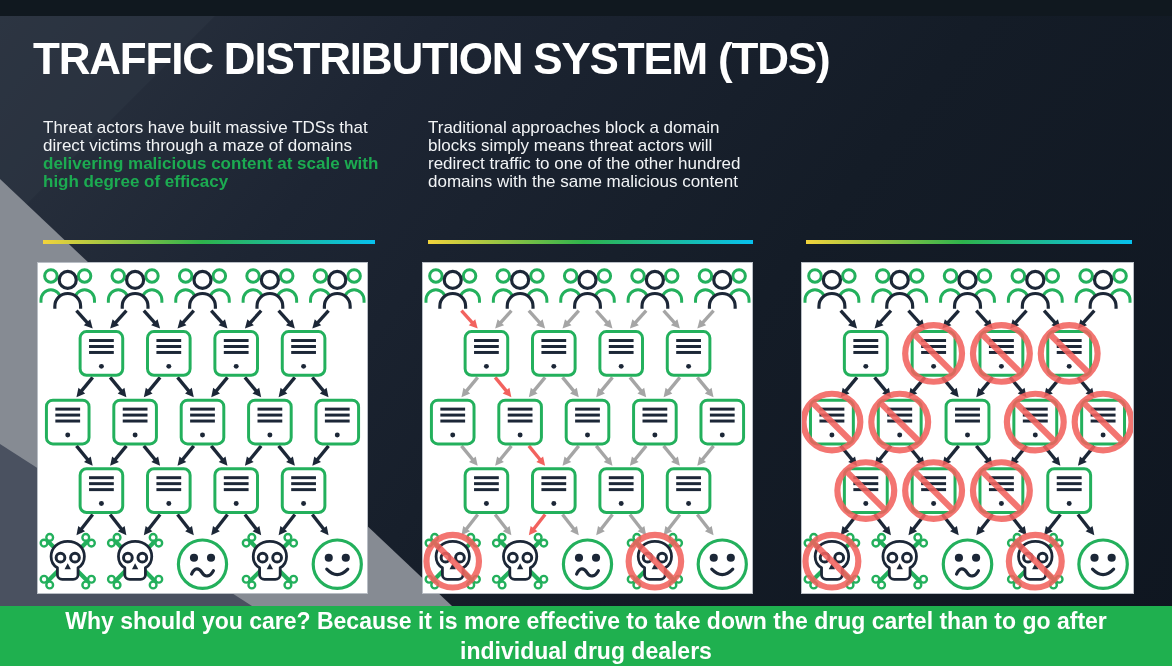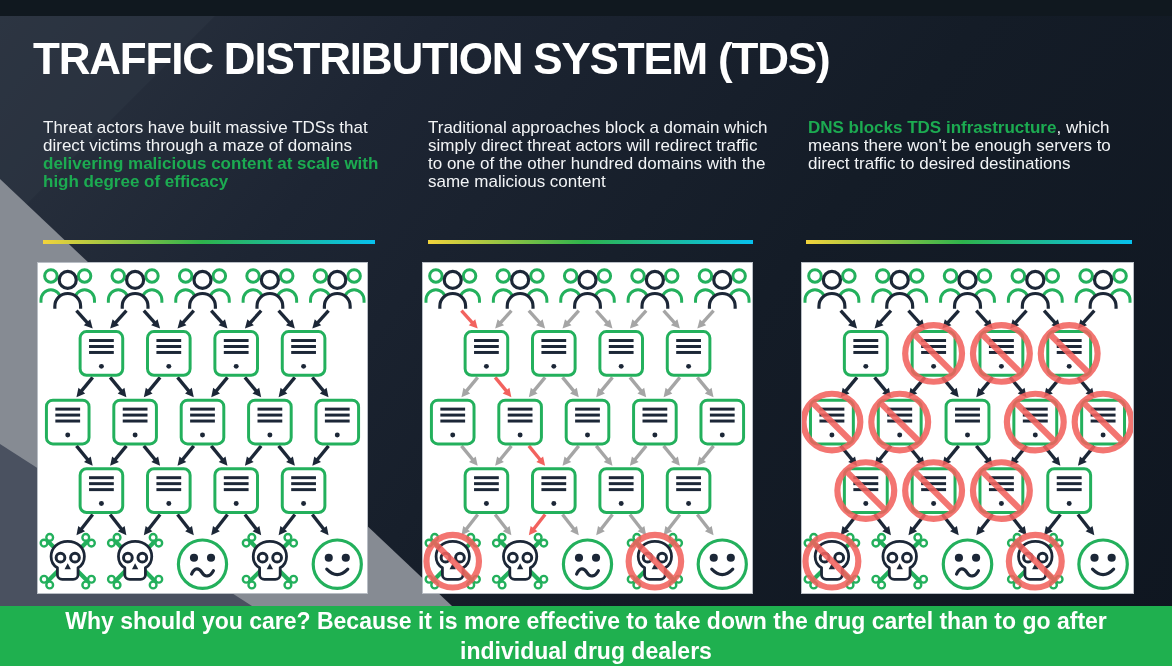--- a/index.html
+++ b/index.html
@@ -32,22 +32,21 @@
 <body>
 
 <div class="slide">
   <div class="bg-tl"></div>
   <div class="wedge-light"></div>
   <div class="wedge-dark"></div>
 
   <h1 class="title">TRAFFIC DISTRIBUTION SYSTEM (TDS)</h1>
 
   <p class="col c1"><span class="hl"></span><span>Threat actors have built massive TDSs that direct victims through a maze of domains </span><span class="hl">delivering malicious content at scale with high degree of efficacy</span></p>
-  <p class="col c2"><span class="hl"></span><span>Traditional approaches block a domain which simply direct threat actors will redirect traffic to one of the other hundred domains with the same malicious content</span><span class="hl"></span></p>
-  <p class="col c3"><span class="hl">DNS blocks TDS infrastructure</span><span>, which means there won't be enough servers to direct traffic to desired destinations</span><span class="hl"></span></p>
+  <p class="col c2"><span class="hl"></span><span>Traditional approaches block a domain blocks simply means threat actors will redirect traffic to one of the other hundred domains with the same malicious content</span><span class="hl"></span></p>
 
   <div class="rule r1"></div>
   <div class="rule r2"></div>
   <div class="rule r3"></div>
 
   <div class="panel p1">
     <svg viewBox="0 0 332 332" preserveAspectRatio="none">
         <g>
           <line x1="38.8" y1="48" x2="51.5" y2="61.9" stroke="#1c2737" stroke-width="3.4"></line>
           <polygon fill="#1c2737" points="55.2,66 46.2,62.7 52.7,56.7"></polygon>

